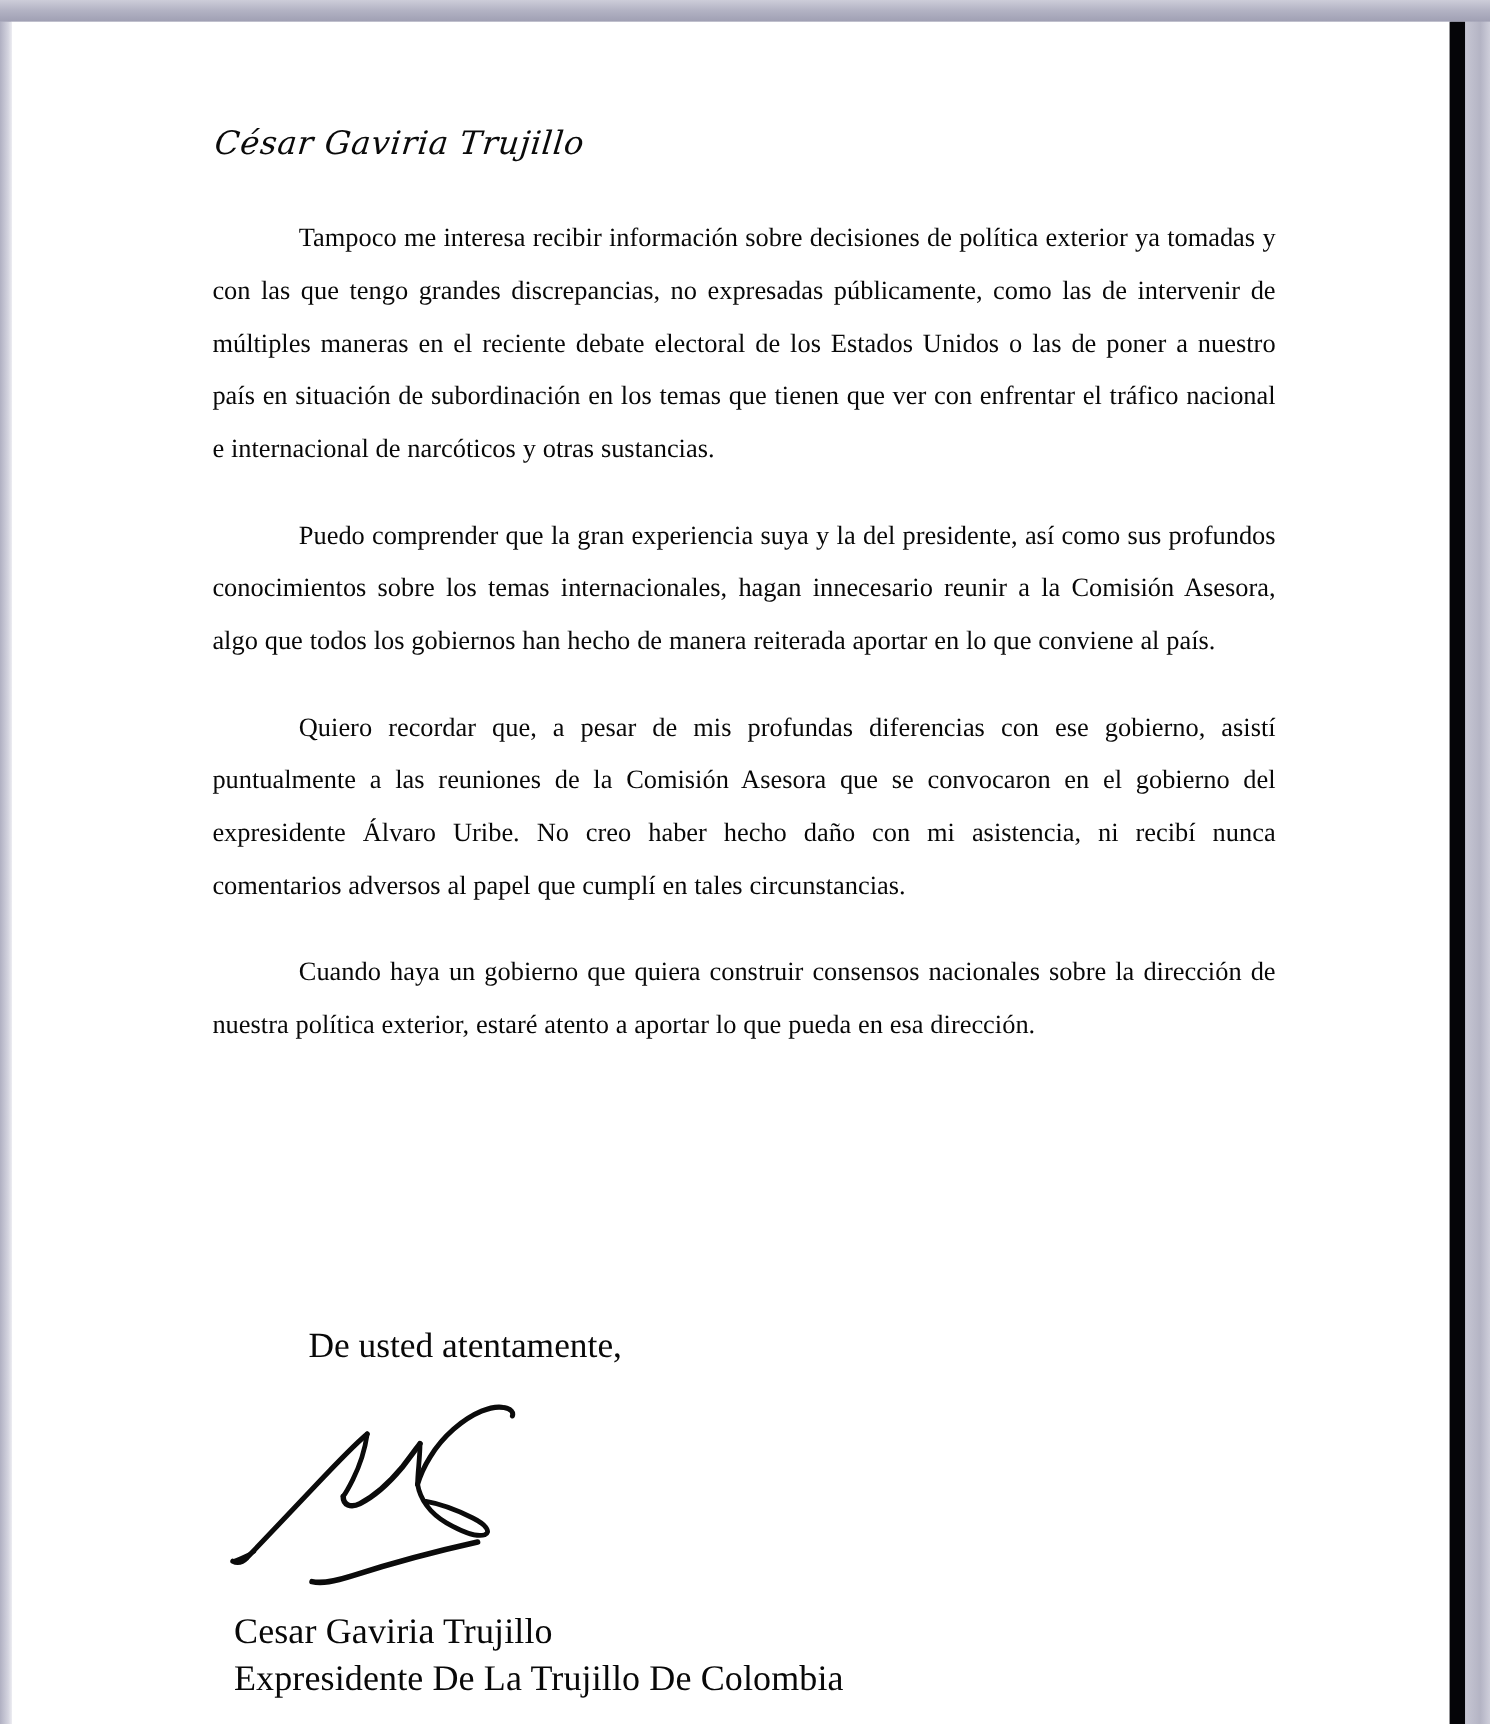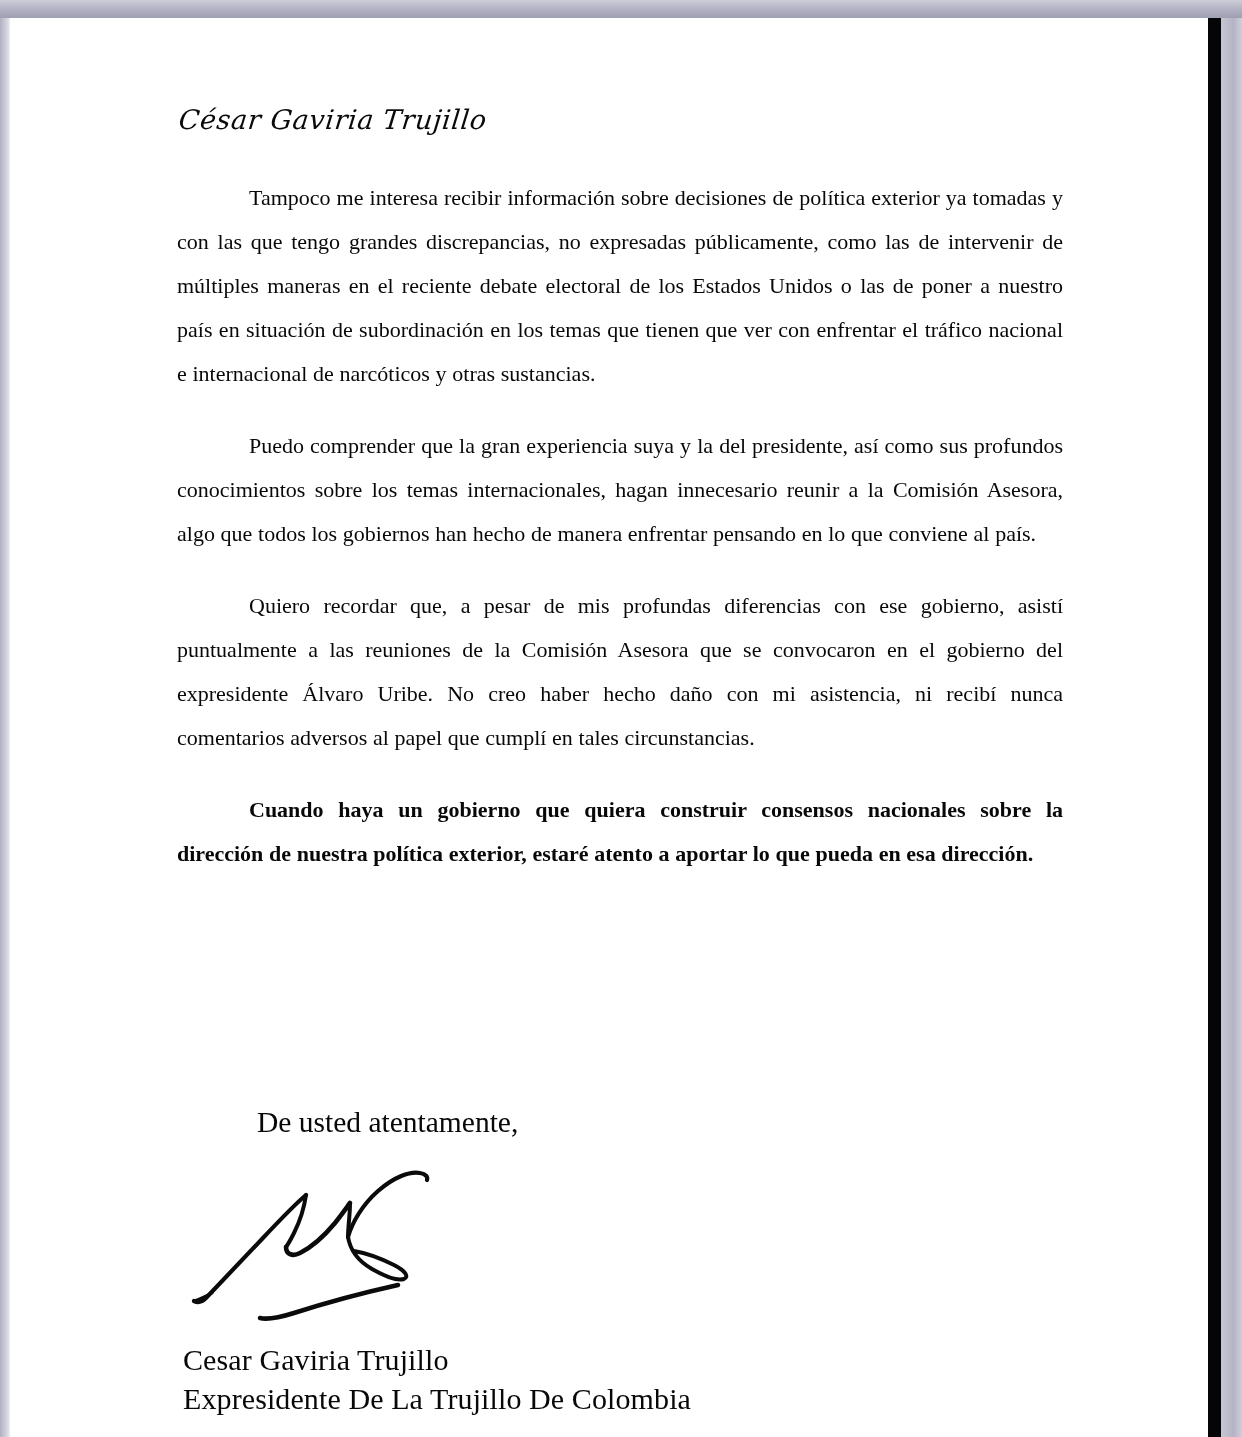--- a/index.html
+++ b/index.html
@@ -98,21 +98,21 @@
 
   p.para {
     margin: 0 0 28px 0;
     text-indent: 72px;
     text-align: justify;
     font-size: 22px;
     line-height: 44px;
     color: #080808;
     word-spacing: 0.2px;
   }
-  p.para:last-child { margin-bottom: 0; font-weight: bold; }
+  p.para:last-child { margin-bottom: 0; }
 
   .closing {
     position: absolute;
     left: 80px;
     top: 1082px;
     font-size: 29.5px;
     line-height: 44px;
     color: #080808;
   }
 
@@ -120,42 +120,42 @@
     position: absolute;
     left: 5px;
     top: 1135px;
     width: 430px;
     height: 175px;
   }
   .signature svg { display: block; }
 
   .signer {
     position: absolute;
-    left: 6px;
+    left: 18px;
     top: 1322px;
     font-size: 30px;
     line-height: 39px;
     color: #080808;
     white-space: nowrap;
   }
   .signer div { letter-spacing: 0.1px; }
 </style>
 </head>
 <body>
 
 <div class="backdrop"></div>
 
 <div class="page">
   <div class="content">
 
     <div class="letterhead">César Gaviria Trujillo</div>
 
     <div class="body-block">
       <p class="para">Tampoco me interesa recibir información sobre decisiones de política exterior ya tomadas y con las que tengo grandes discrepancias, no expresadas públicamente, como las de intervenir de múltiples maneras en el reciente debate electoral de los Estados Unidos o las de poner a nuestro país en situación de subordinación en los temas que tienen que ver con enfrentar el tráfico nacional e internacional de narcóticos y otras sustancias.</p>
-      <p class="para">Puedo comprender que la gran experiencia suya y la del presidente, así como sus profundos conocimientos sobre los temas internacionales, hagan innecesario reunir a la Comisión Asesora, algo que todos los gobiernos han hecho de manera enfrentar pensando en lo que conviene al país.</p>
+      <p class="para">Puedo comprender que la gran experiencia suya y la del presidente, así como sus profundos conocimientos sobre los temas internacionales, hagan innecesario reunir a la Comisión Asesora, algo que todos los gobiernos han hecho de manera reiterada aportar en lo que conviene al país.</p>
       <p class="para">Quiero recordar que, a pesar de mis profundas diferencias con ese gobierno, asistí puntualmente a las reuniones de la Comisión Asesora que se convocaron en el gobierno del expresidente Álvaro Uribe. No creo haber hecho daño con mi asistencia, ni recibí nunca comentarios adversos al papel que cumplí en tales circunstancias.</p>
       <p class="para">Cuando haya un gobierno que quiera construir consensos nacionales sobre la dirección de nuestra política exterior, estaré atento a aportar lo que pueda en esa dirección.</p>
     </div>
 
     <div class="closing">De usted atentamente,</div>
 
     <div class="signature">
       <svg width="430" height="175" viewBox="0 0 430 175" fill="none" xmlns="http://www.w3.org/2000/svg">
 
         <path d="M12 148 C 16 150, 20 149, 24 145 C 40 128, 60 107, 80 86 C 96 69, 112 52, 124 42" stroke="#0b0b0b" stroke-width="4.2" stroke-linecap="round" fill="none"></path>

